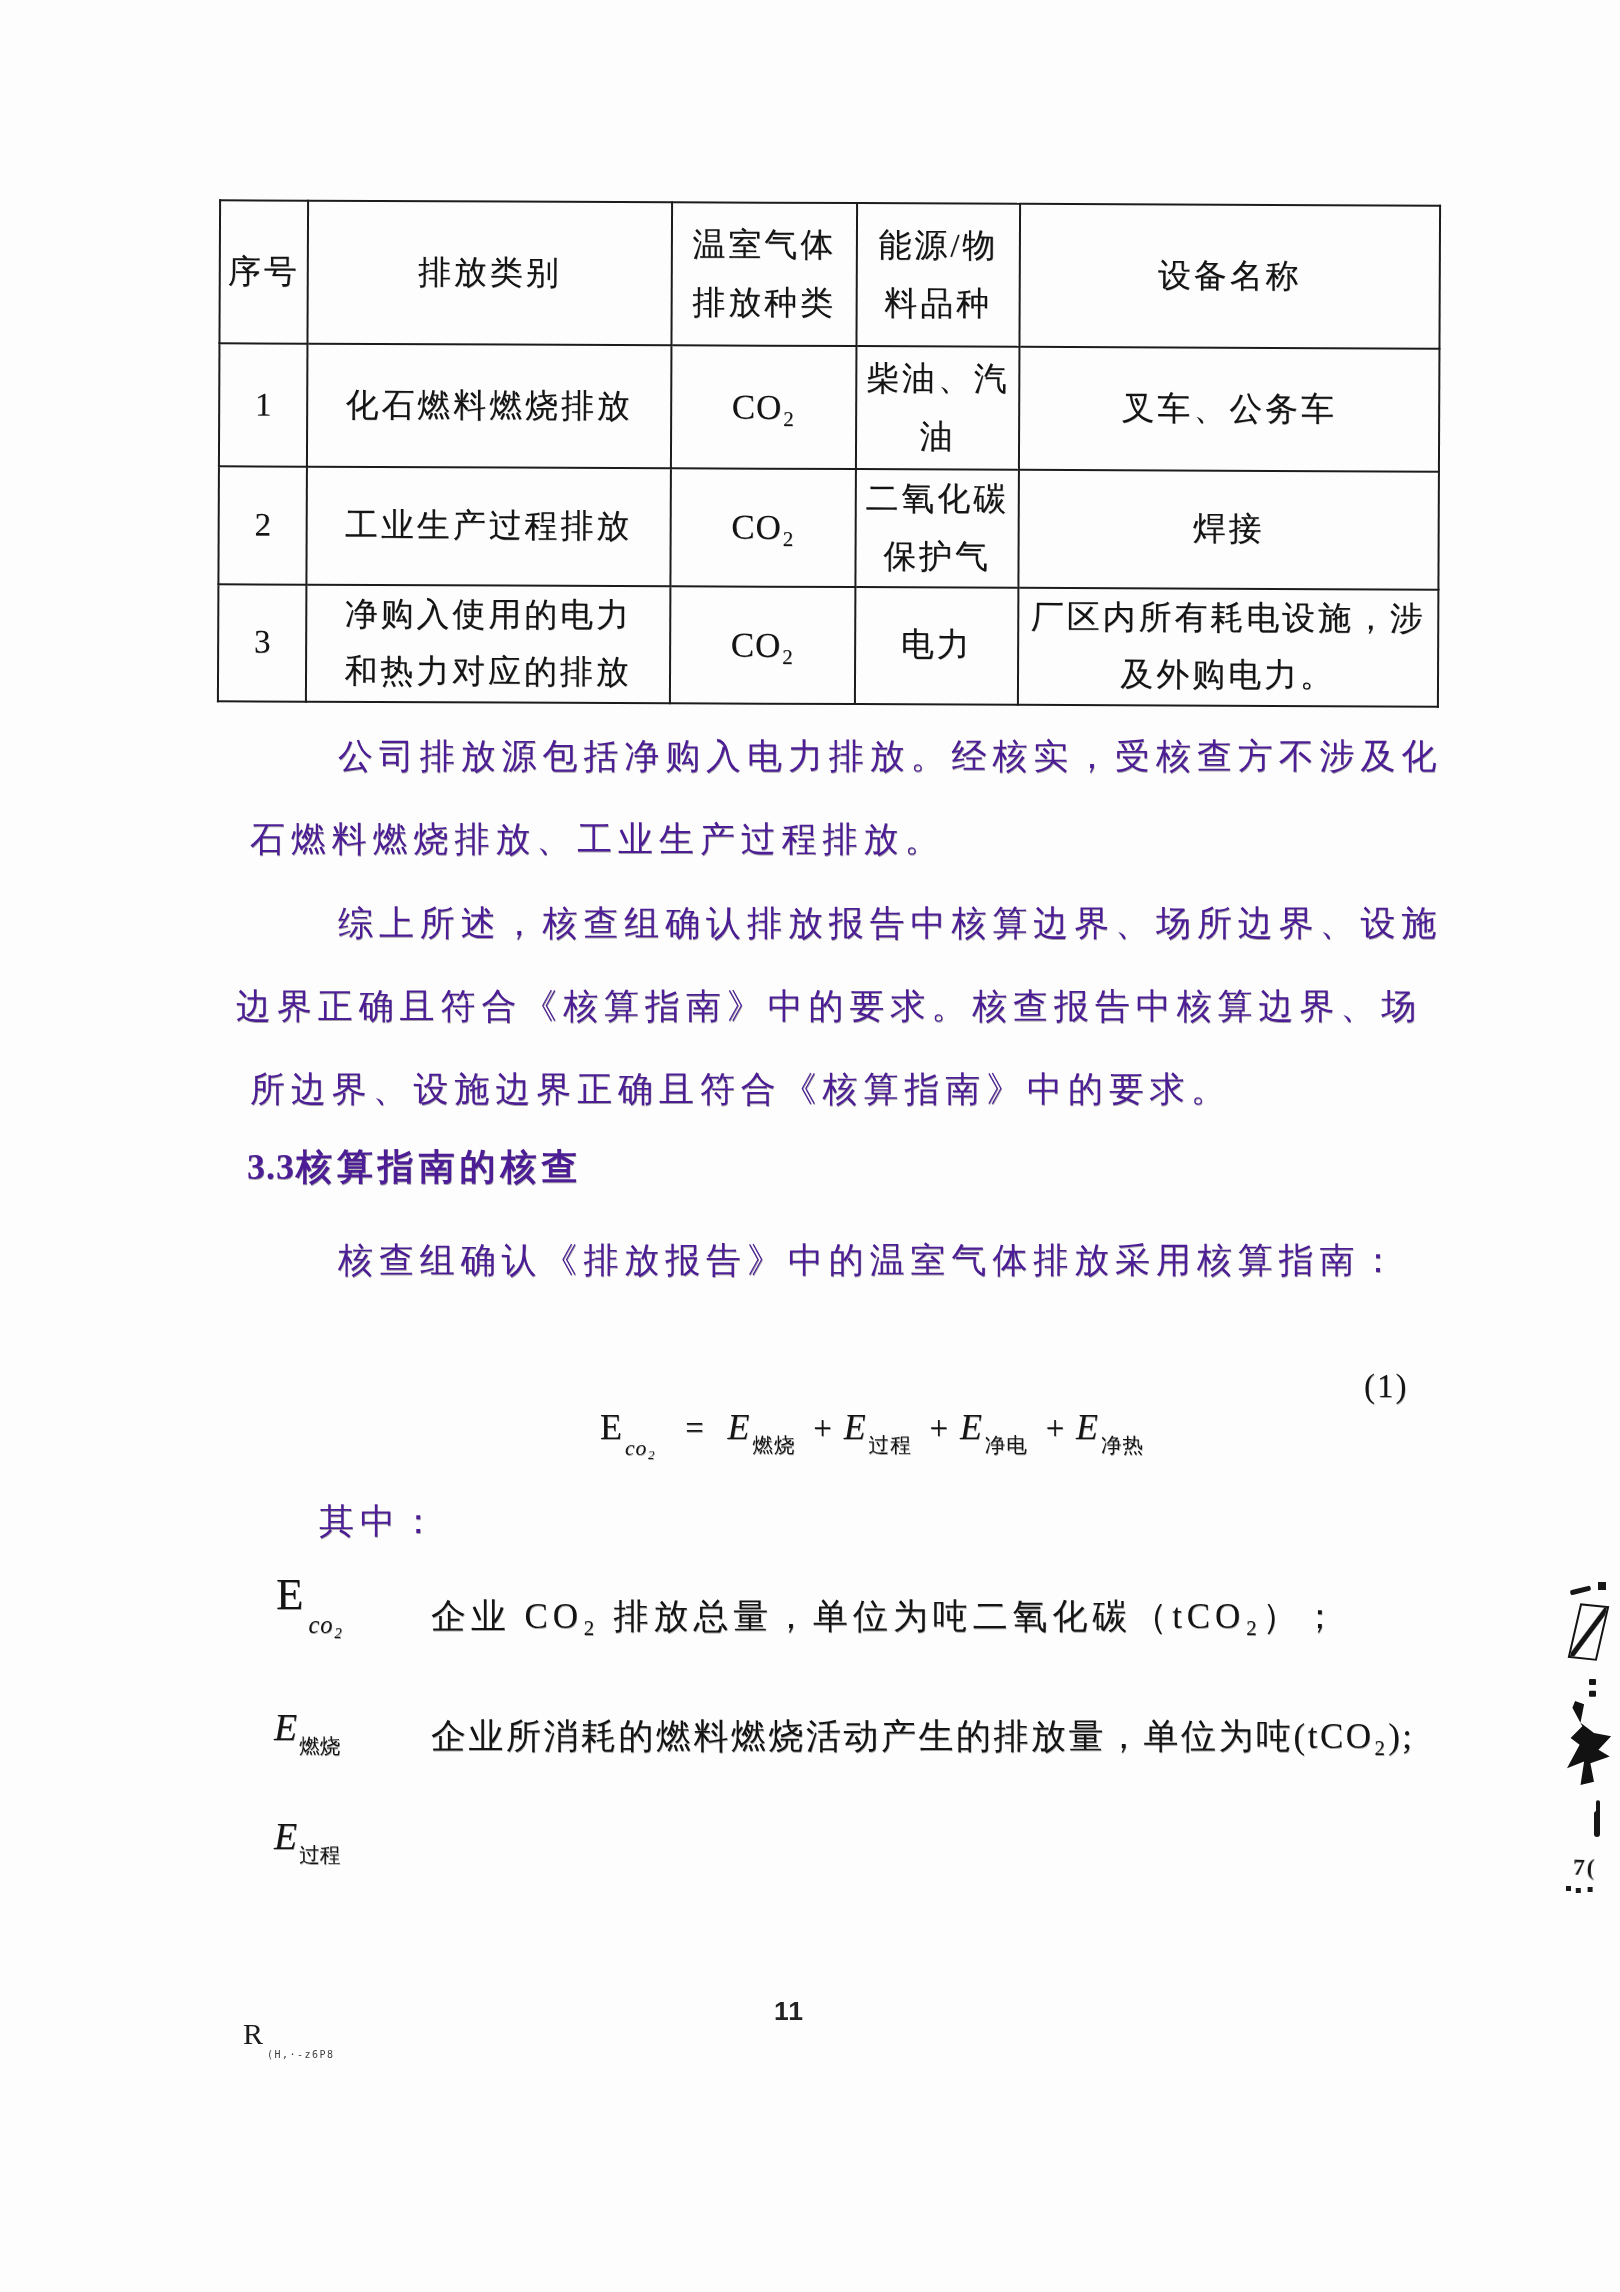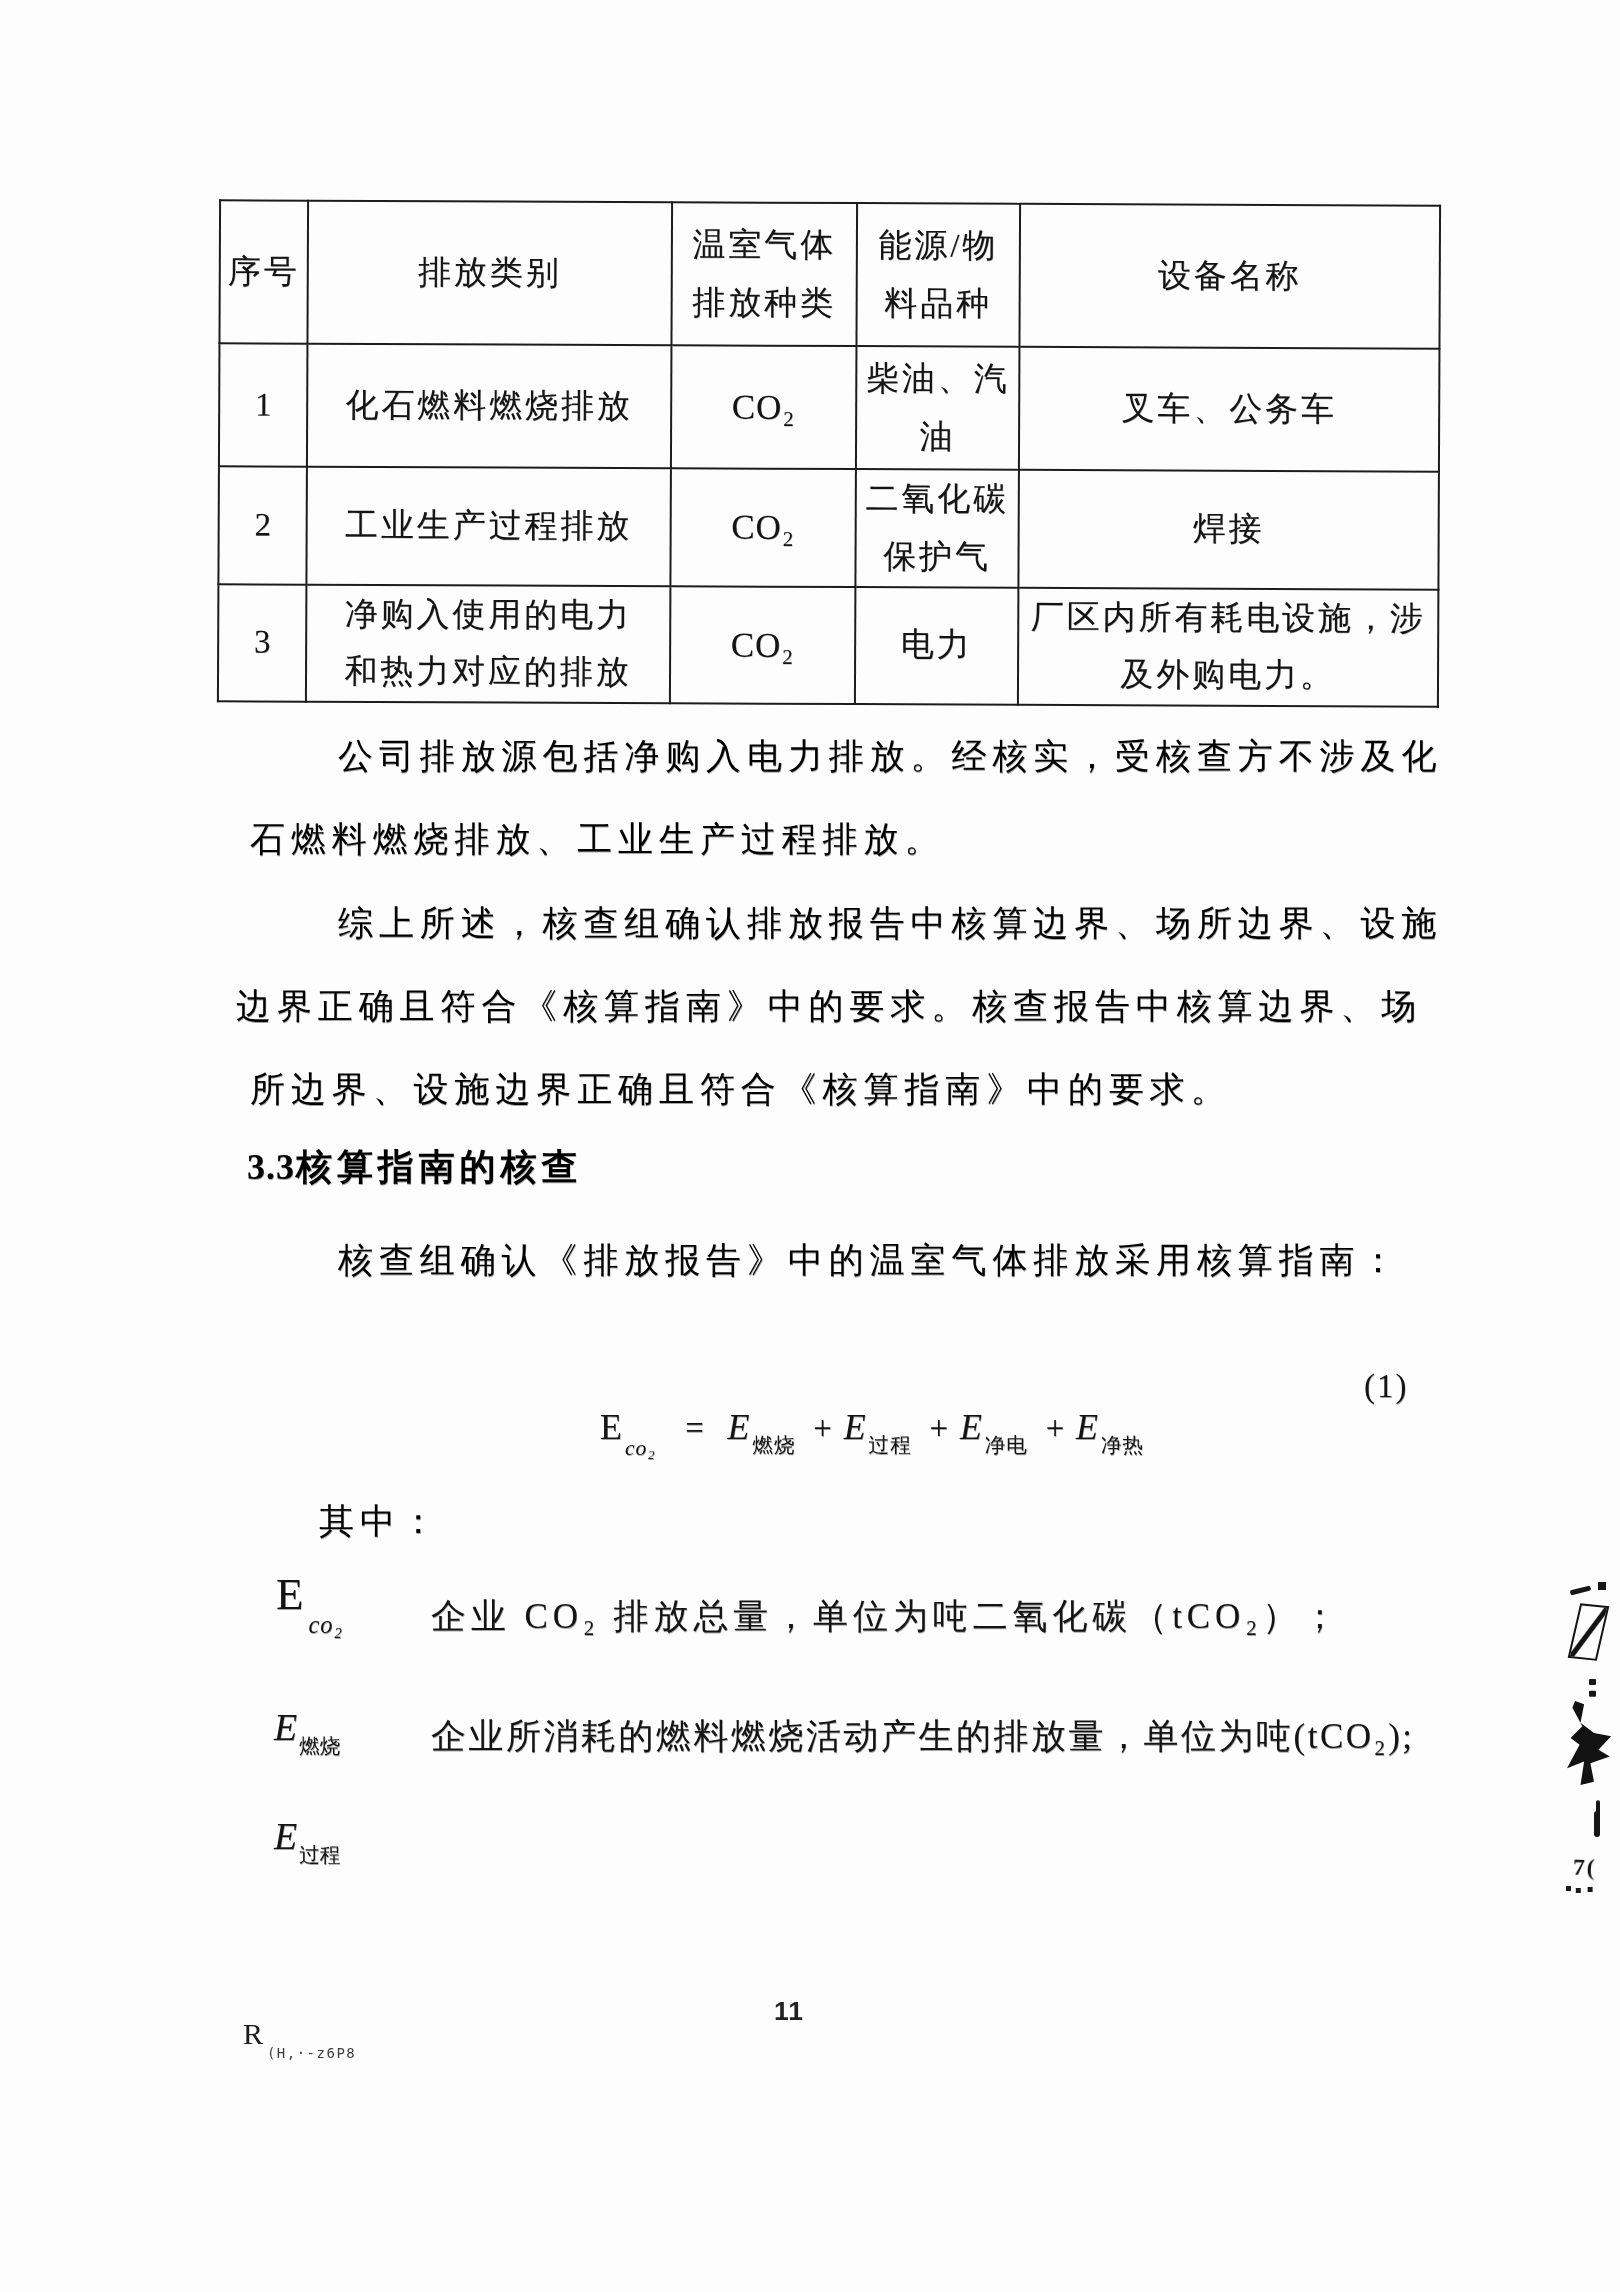--- a/index.html
+++ b/index.html
@@ -27,21 +27,21 @@
     font-size:33px;letter-spacing:2.9px;
     white-space:pre-line;line-height:1.75;
     padding:0 5.9px;
   }
   .doc-table .co2{font-size:35px;letter-spacing:1px;}
   .doc-table .num{font-size:33px;letter-spacing:0;}
 
   
   .t-line{
     position:absolute;font-size:35px;letter-spacing:5.9px;
-    white-space:nowrap;color:#000000;
+    white-space:nowrap;color:#4c1d95;
   }
   .heading{font-weight:bold;font-size:36px;letter-spacing:4.9px;}
   .heading .h-num{letter-spacing:1px;margin-right:1px;font-family:"Liberation Serif",serif;}
 
   
   .formula-line{position:absolute;left:600px;top:1360px;white-space:nowrap;margin-top:46px;}
   .f-base{font-size:36px;}
   .f-it{font-style:italic;}
   .f-sub{font-size:20.6px;vertical-align:-12.7px;letter-spacing:1px;margin-left:2.9px;}
   .f-sub-lat{font-style:italic;font-size:21.6px;vertical-align:-15.7px;}
@@ -64,21 +64,21 @@
     font-family:"Liberation Sans","DejaVu Sans",sans-serif;
     font-weight:bold;font-size:26.5px;letter-spacing:1px;color:#222;
   }
   .stamp{
     position:absolute;left:243px;top:2017px;white-space:nowrap;
     transform:rotate(-2deeg);
     color:#1b1b1b;
   }
   .stamp .lead{font-size:30px;font-family:"Liberation Serif",serif;}
   .stamp .scribble{
-    font-size:14px;letter-spacing:1.5px;vertical-align:-13.7px;margin-left:3.9px;
+    font-size:10px;letter-spacing:1.5px;vertical-align:-13.7px;margin-left:3.9px;
     filter:blur(0.4px);opacity:.85;font-family:"DejaVu Sans Mono",monospace;
   }
 
   
   .artifact{position:absolute;color:#151515;}
   .art-tick{left:1570px;top:1588px;width:20.6px;height:4.9px;background:#171717;transform:rotate(-14deg);border-radius:2px;}
   .art-tick2{left:1598px;top:1582px;width:7.8px;height:7.8px;background:#171717;}
   .art-quad{
     left:1574px;top:1604px;width:24.5px;height:52px;
     border:2.9px solid #141414;

